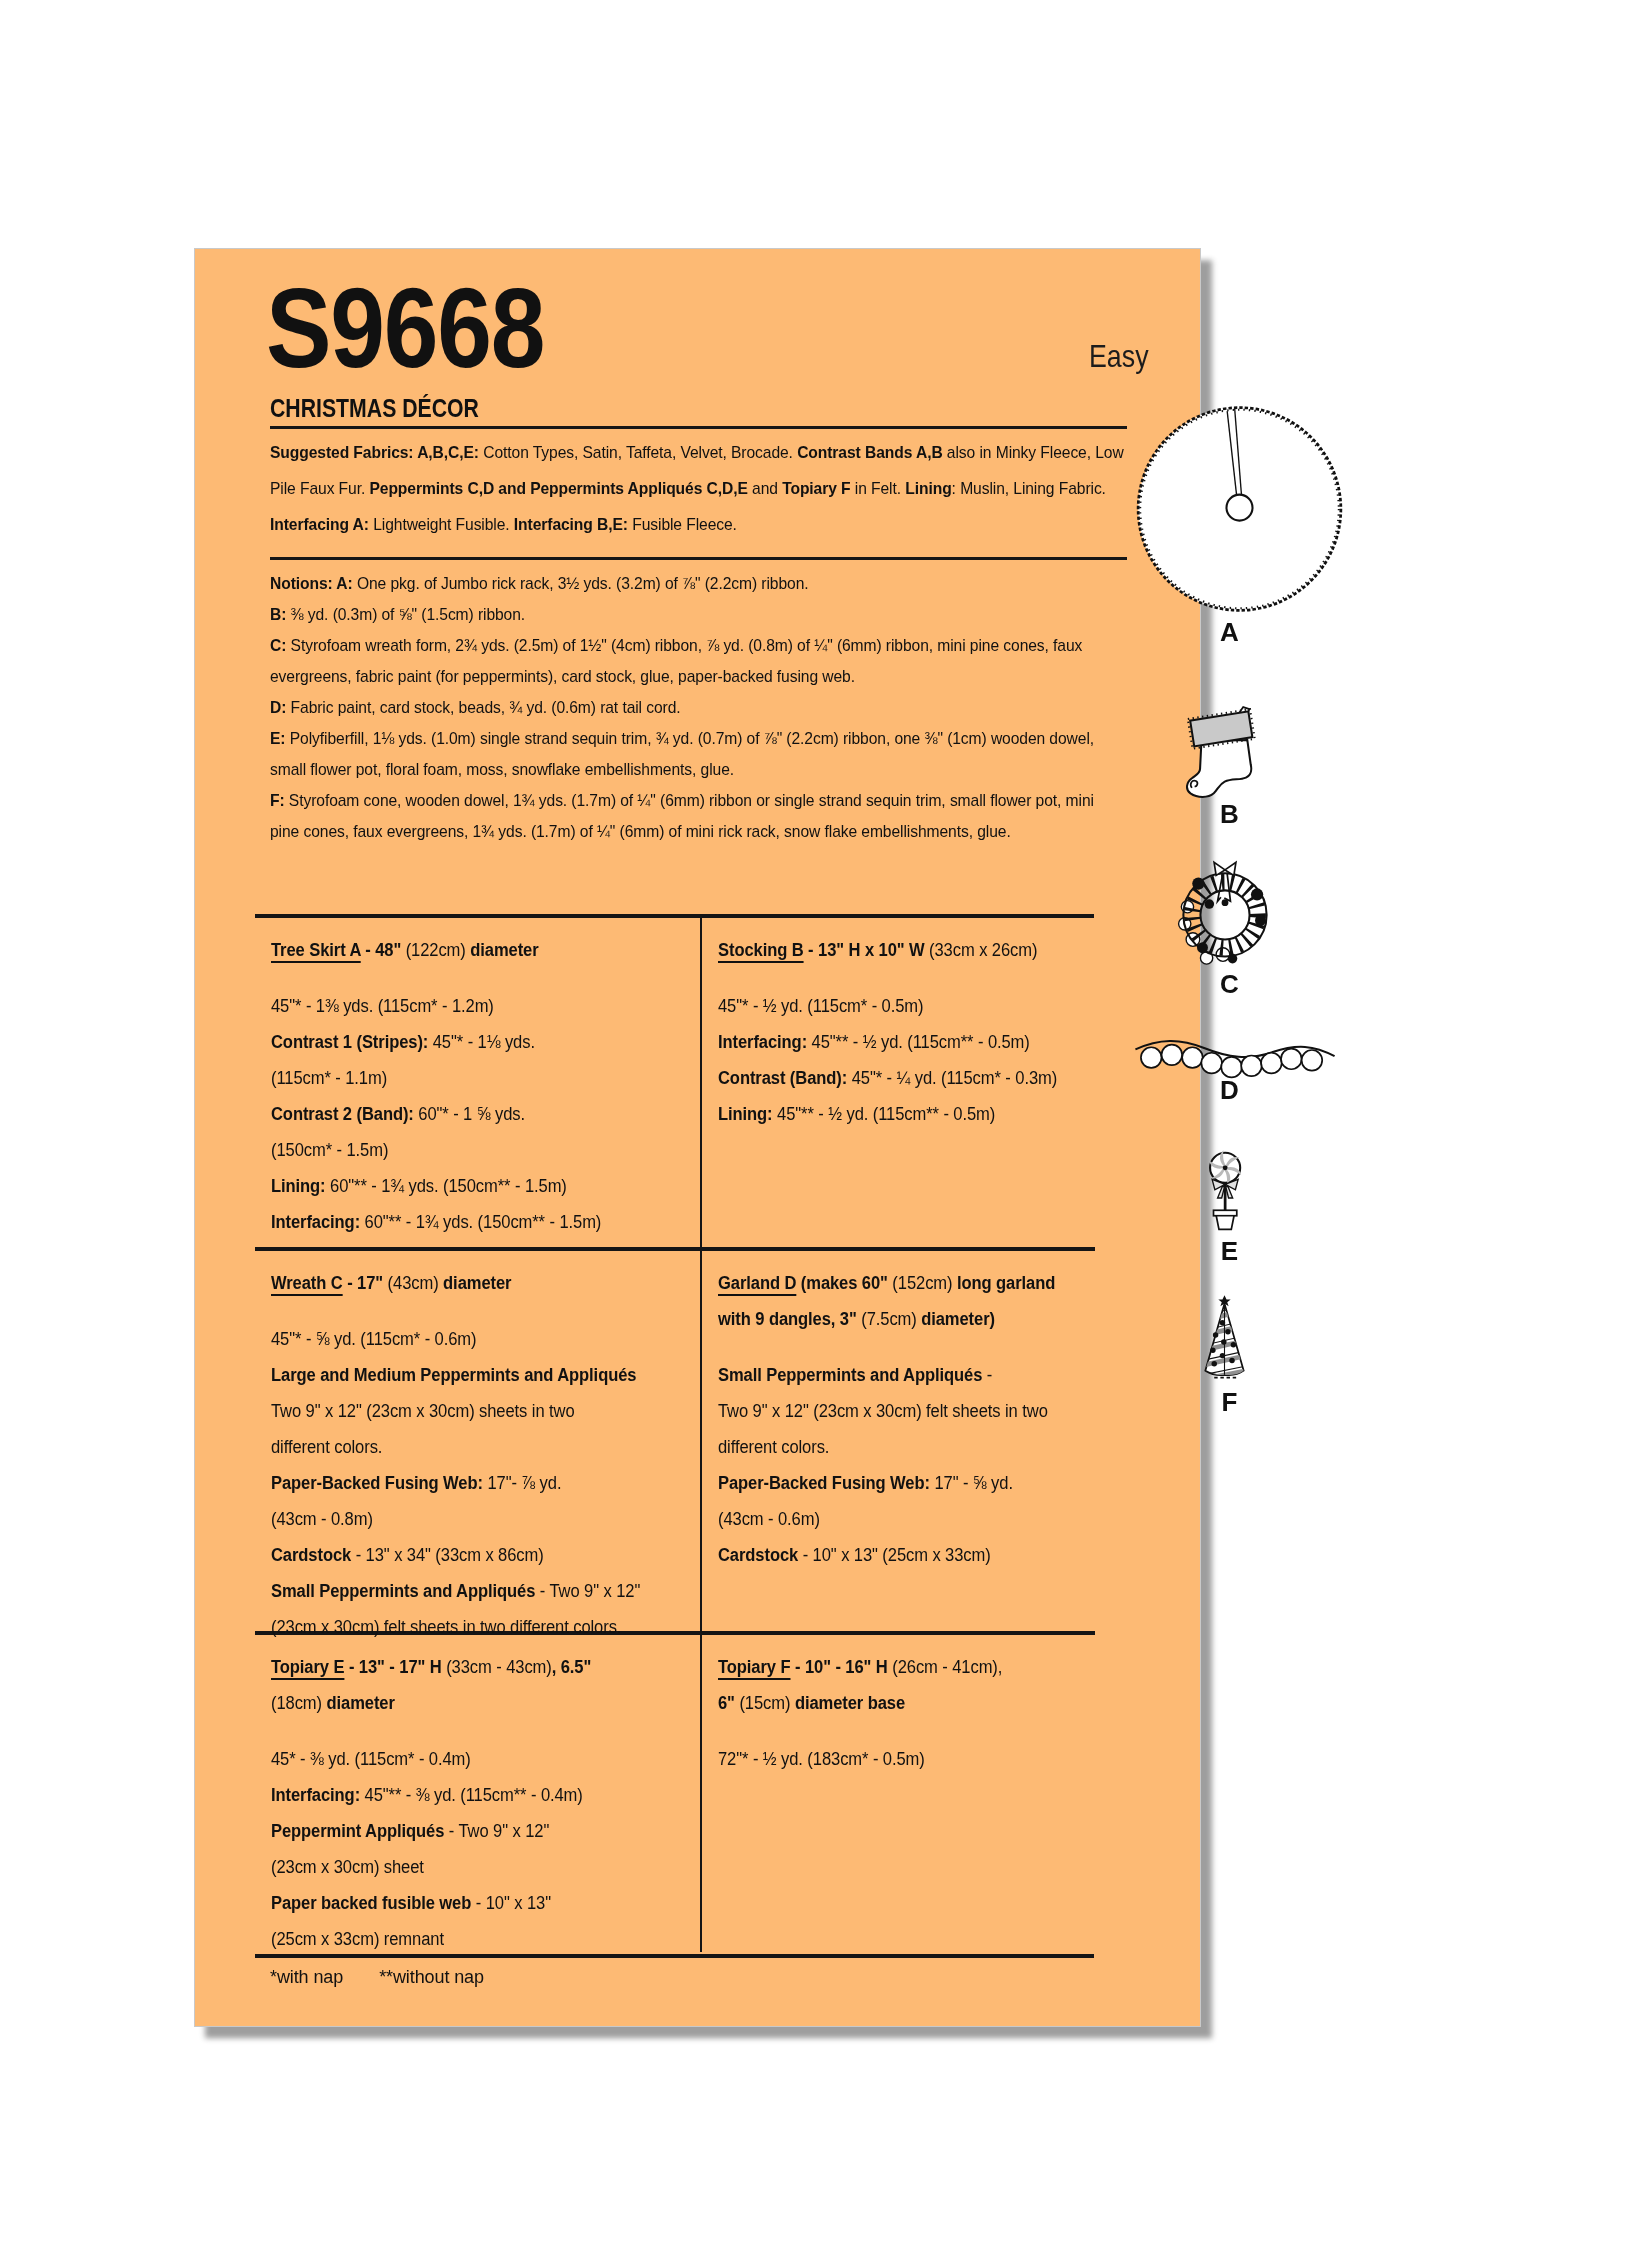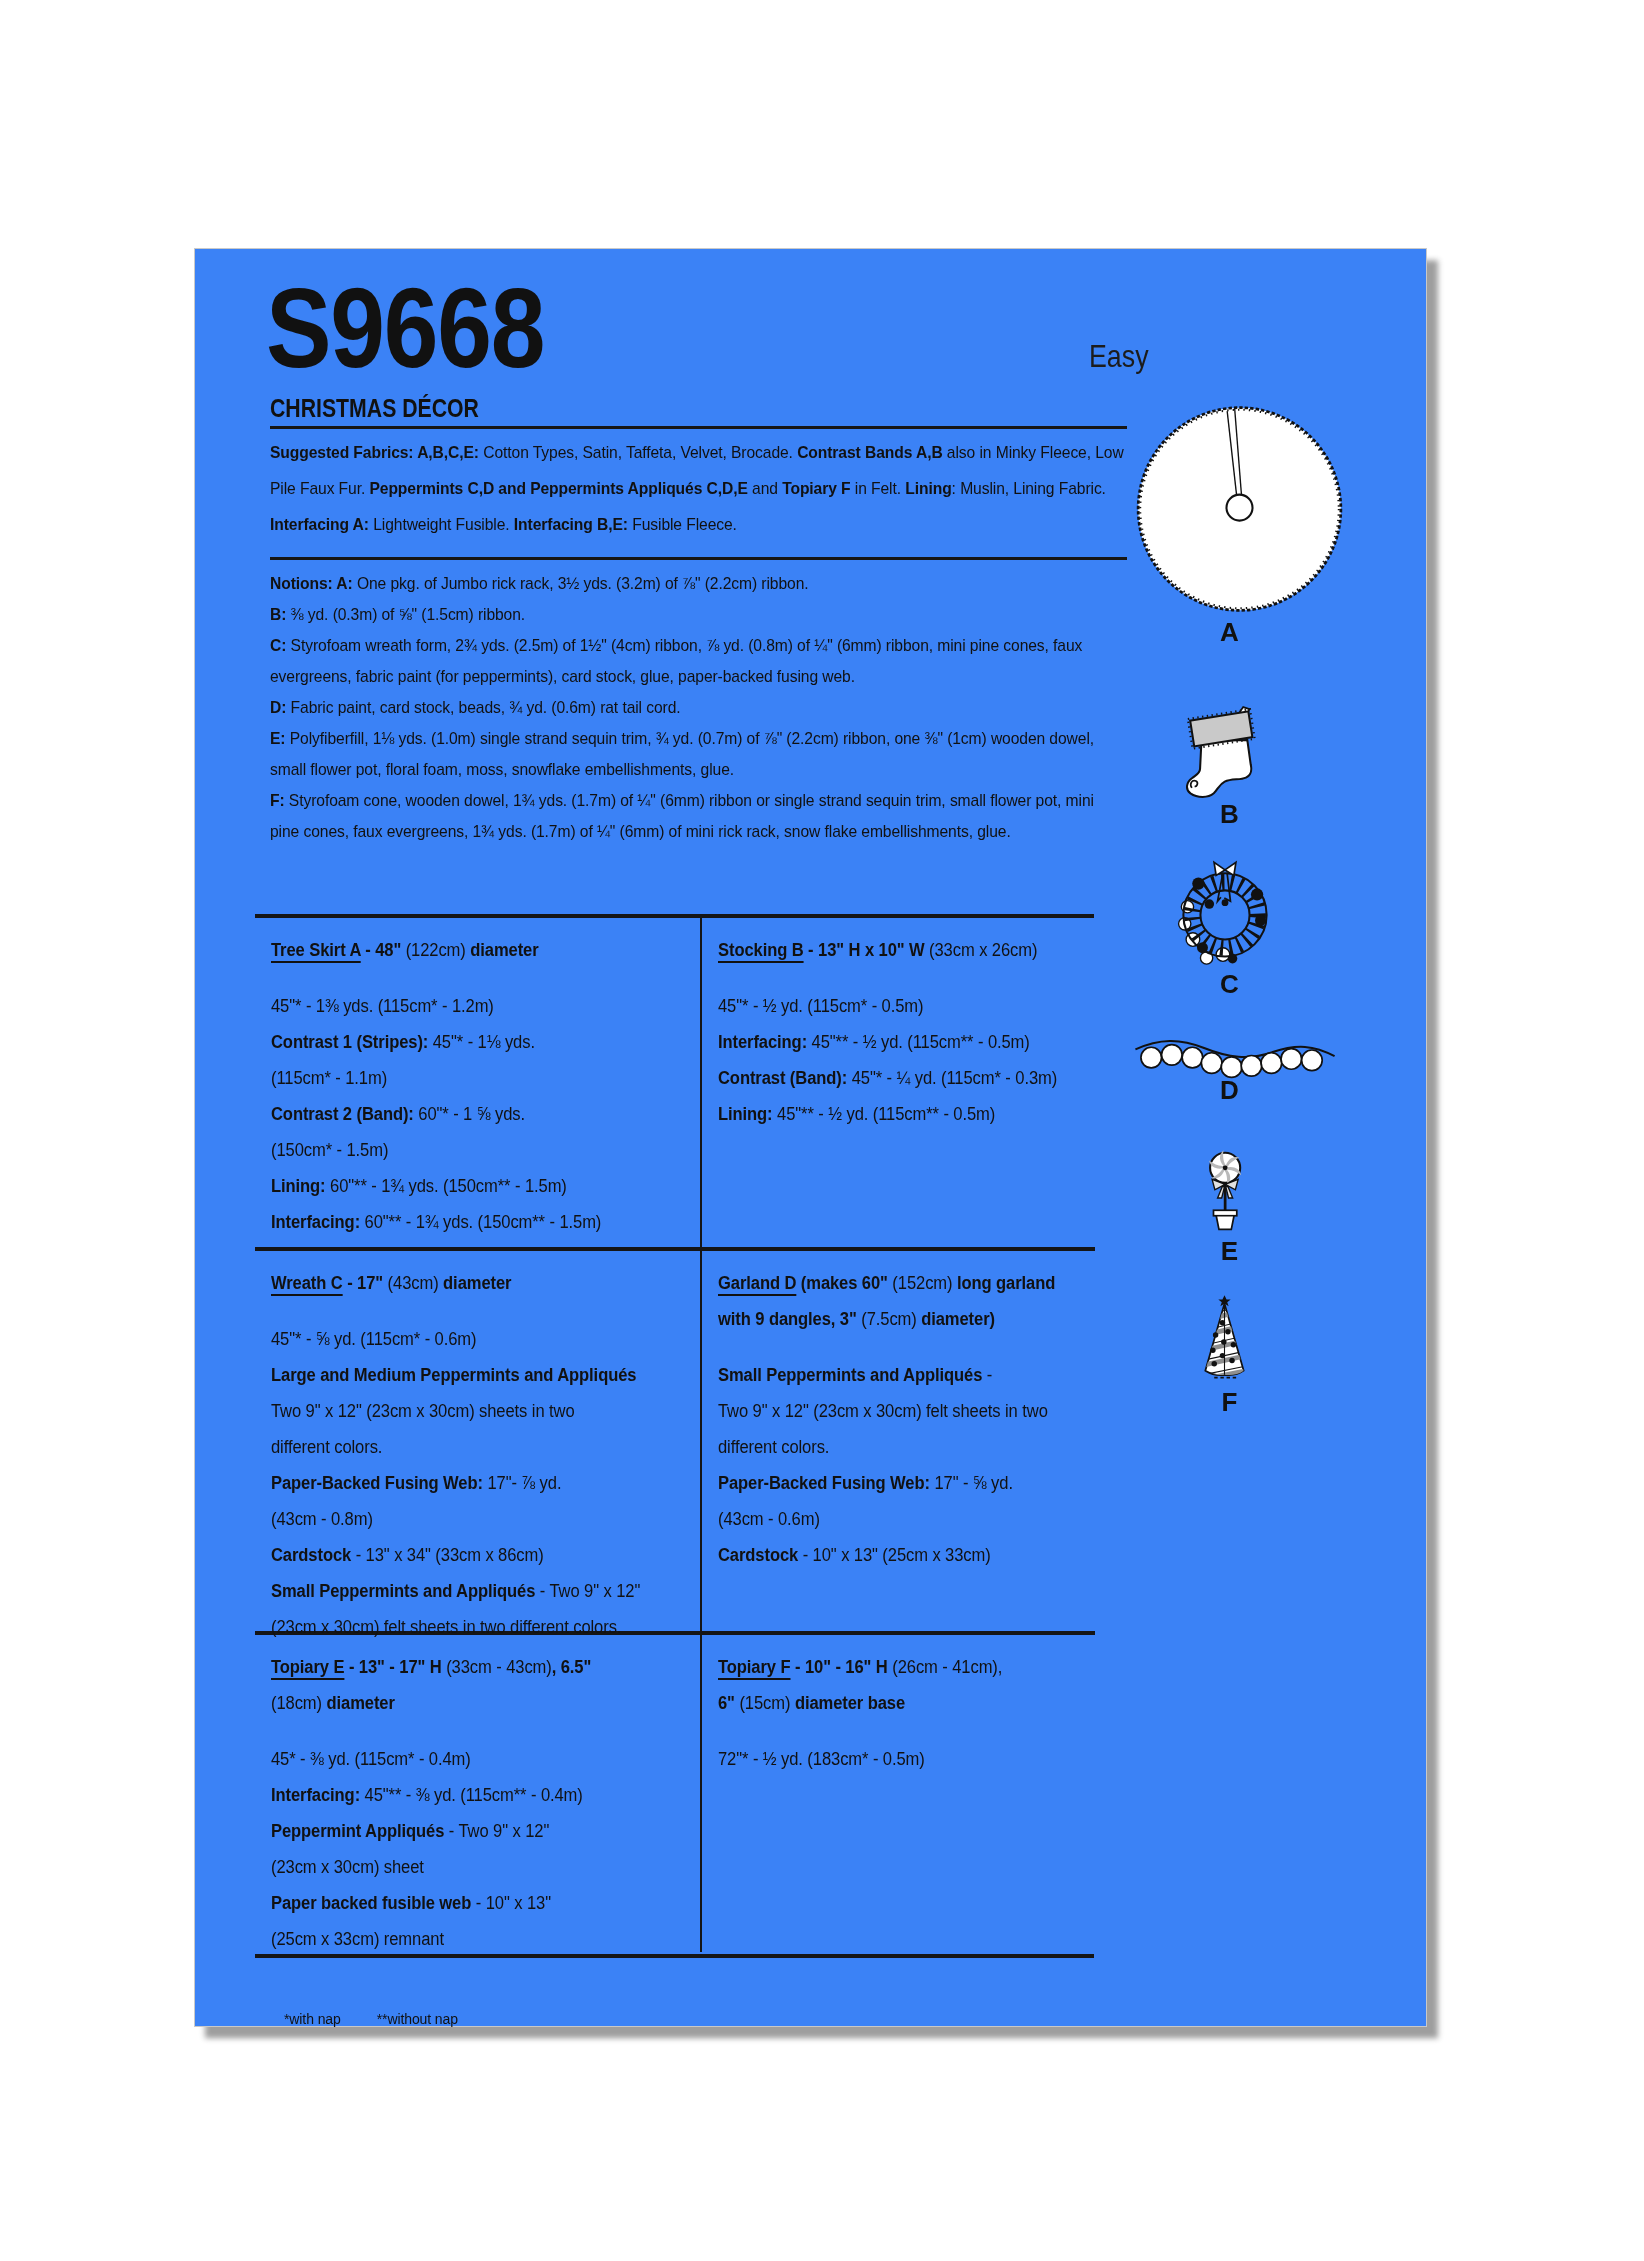--- a/index.html
+++ b/index.html
@@ -4,22 +4,22 @@
 <style>
   html,body{margin:0;padding:0;}
   body{
     width:1645px;height:2261px;position:relative;
     background:#ffffff;
     font-family:"Liberation Sans", sans-serif;
     color:#111;
     -webkit-font-smoothing:antialiased;
   }
   .page{
-    position:absolute;left:194px;top:248px;width:1233px;height:1779px;
-    background:#3b82f6;border:1.4px solid #c9c9c9;box-sizing:border-box;
+    position:absolute;left:194px;top:248px;width:1007px;height:1779px;
+    background:#fdba74;border:1.4px solid #c9c9c9;box-sizing:border-box;
     box-shadow:11px 12.3px 5.5px rgba(40,40,40,0.45);
   }
   .abs{position:absolute;}
   .pattern-number{
     left:71px;top:23px;font-size:113px;font-weight:700;letter-spacing:-1.4px;
     transform:scaleX(0.87);transform-origin:0 0;white-space:nowrap;line-height:1;
   }
   .difficulty{
     left:894px;top:92px;font-size:31.5px;font-weight:400;color:#1c1c1c;
     transform:scaleX(0.85);transform-origin:0 0;line-height:1;
@@ -44,21 +44,21 @@
     border-top:4.8px solid #151515;border-bottom:4.8px solid #151515;
     display:grid;grid-template-columns:447px 393px;grid-template-rows:333px 384px 317px;
   }
   .cell{box-sizing:border-box;padding:13.7px 4.1px 0 16.4px;overflow:visible;}
   .cell.cL{border-right:2.1px solid #151515;}
   .cell.rA,.cell.rB{border-bottom:4.8px solid #151515;}
   .cond{transform:scaleX(0.92);transform-origin:0 0;}
   .cell .cond{width:452px;}
   .cell .title{margin-bottom:20.6px;}
   .cell .line{line-height:36px;font-size:18px;white-space:nowrap;letter-spacing:-0.1px;}
-  .footnote{left:89px;top:1718px;font-size:14px;letter-spacing:-0.1px;margin-top:44px;}
+  .footnote{left:75px;top:1718px;font-size:18px;letter-spacing:-0.1px;}
   .footnote .gap{display:inline-block;width:36px;}
   .illus{position:absolute;}
   .illus-label{
     position:absolute;left:959px;width:151px;text-align:center;
     font-size:26px;font-weight:700;line-height:1;
   }
   svg{display:block;overflow:visible;}
 </style>
 </head>
 <body>

